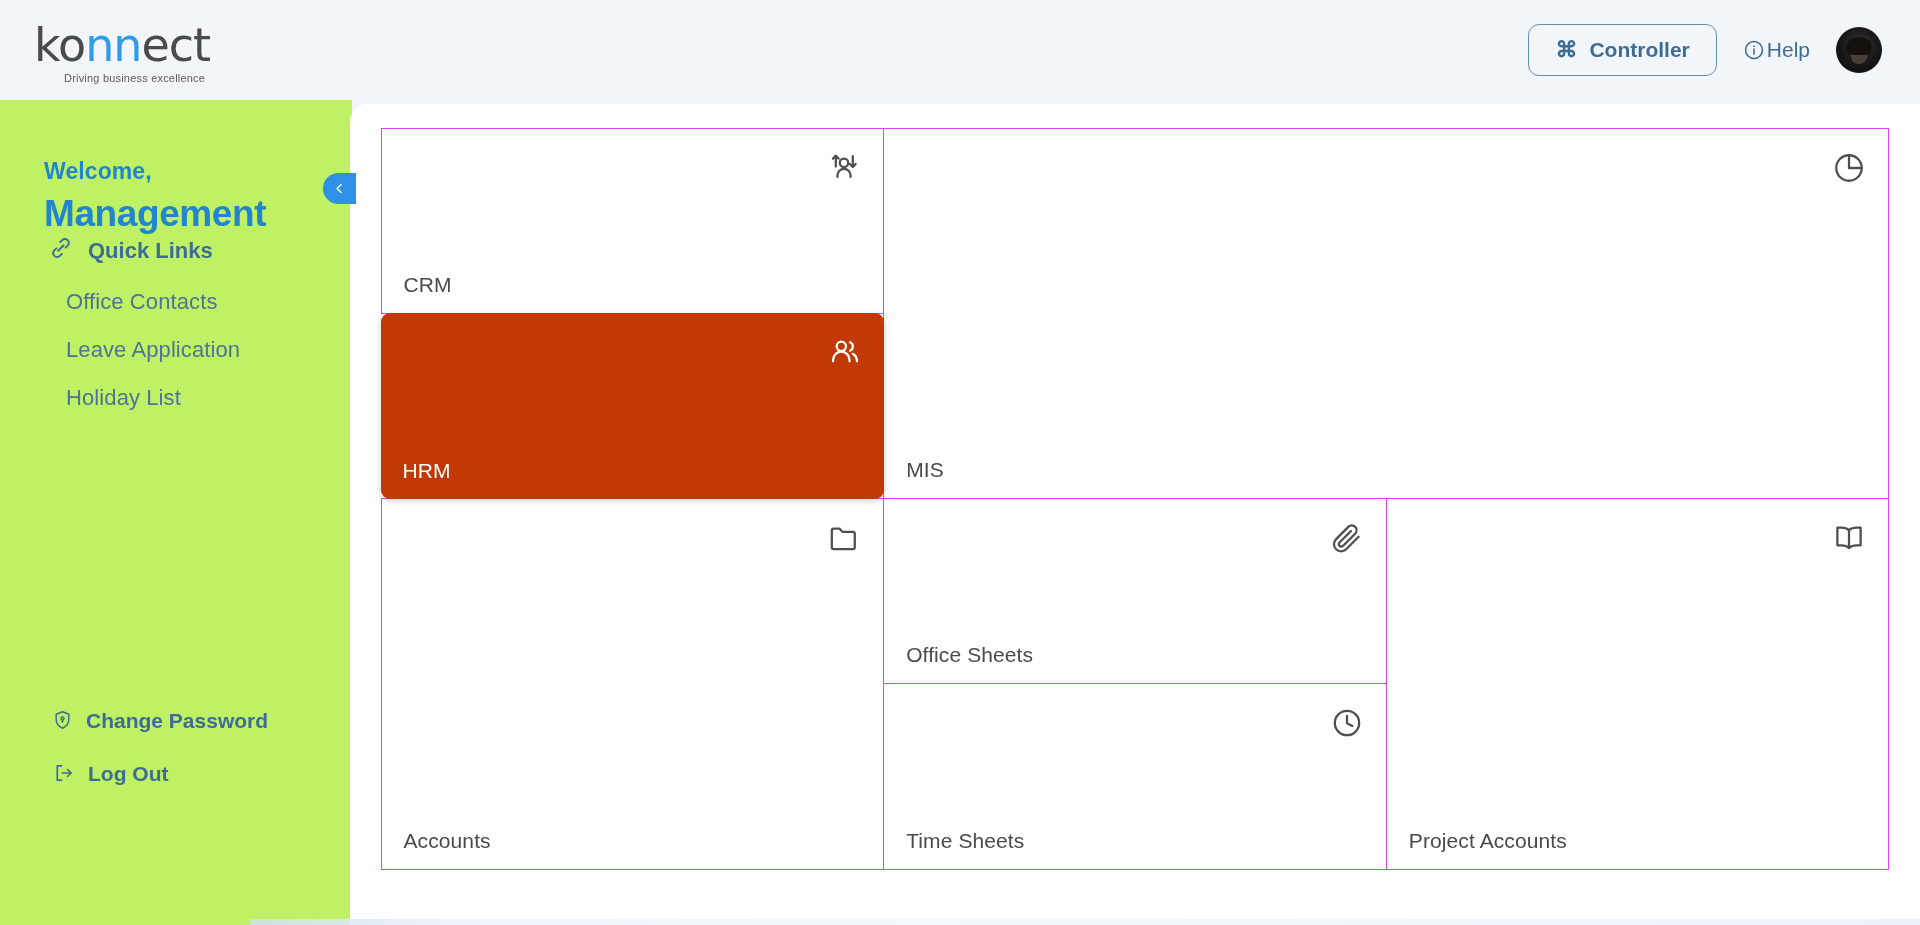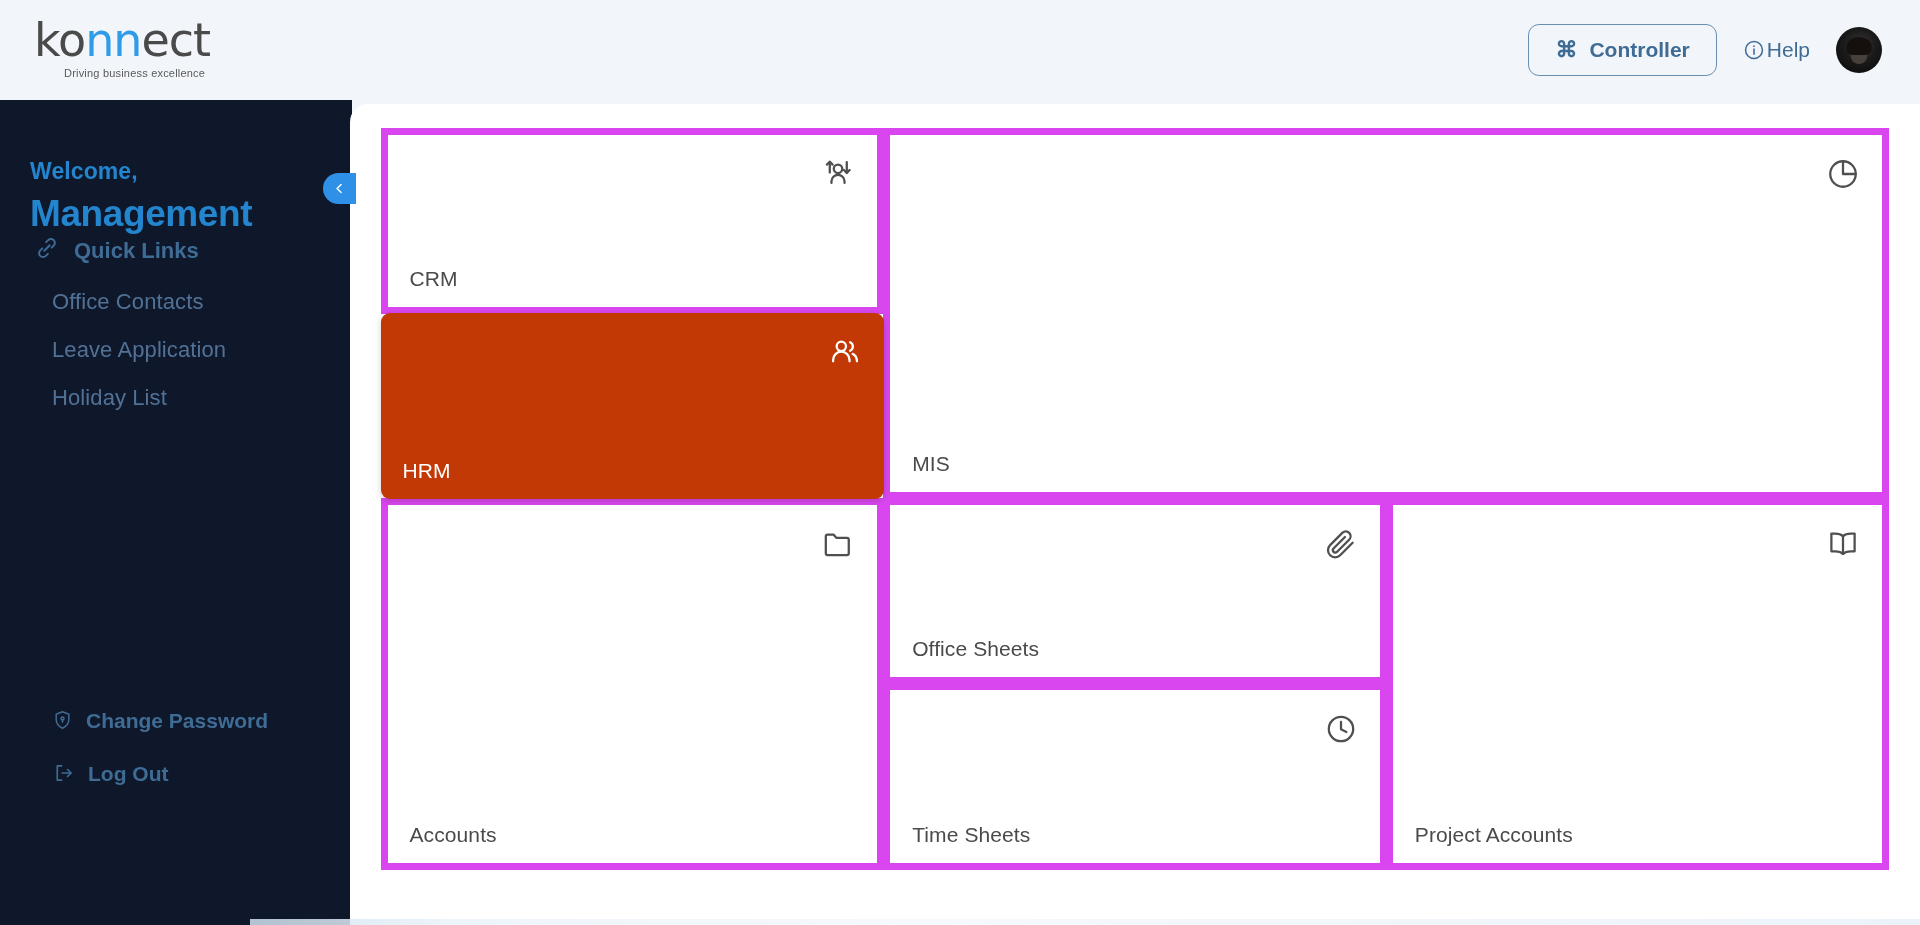--- a/index.html
+++ b/index.html
@@ -23,21 +23,21 @@
     background: #f2f6fb;
     display: flex;
     align-items: center;
   }
   .logo-wrap {
     position: absolute;
     left: 34px; top: 12px;
     width: 220px; height: 72px;
     display: flex;
     flex-direction: column;
-    justify-content: center;
+    justify-content: flex-end;
   }
   .logo-text {
     font-size: 46px;
     font-weight: 400;
     letter-spacing: -1px;
     line-height: 1;
     color: #4a4a4a;
     font-family: "DejaVu Sans", sans-serif;
   }
   .logo-text .accent { color: #2f9ce8; }
@@ -111,22 +111,22 @@
     border-radius: 50% 50% 30% 30%;
     background: #15100e;
     z-index: 2;
   }
 
   
   .sidebar {
     position: absolute;
     left: 0; top: 100px;
     width: 352px; height: 825px;
-    background: #0f172a;
-    padding-left: 30px;
+    background: #bef264;
+    padding-left: 44px;
   }
   .welcome-sm {
     margin-top: 58px;
     font-size: 23px;
     font-weight: 700;
     color: #2285ce;
     letter-spacing: .1px;
   }
   .welcome-lg {
     margin-top: 8px;
@@ -194,21 +194,21 @@
   .grid {
     position: absolute;
     left: 31px; top: 24px;
     width: 1508px; height: 741px;
     display: grid;
     grid-template-columns: 1fr 1fr 1fr;
     grid-template-rows: 1fr 1fr 1fr 1fr;
   }
   .tile {
     position: relative;
-    border: 7px solid #d946ef;
+    border: 1px solid #d946ef;
     margin: -0.5px;
     background: #fff;
     cursor: pointer;
     overflow: visible;
   }
   .tile .t-icon {
     position: absolute;
     top: 22px; right: 22px;
     color: #4f4f4f;
     line-height: 0;

